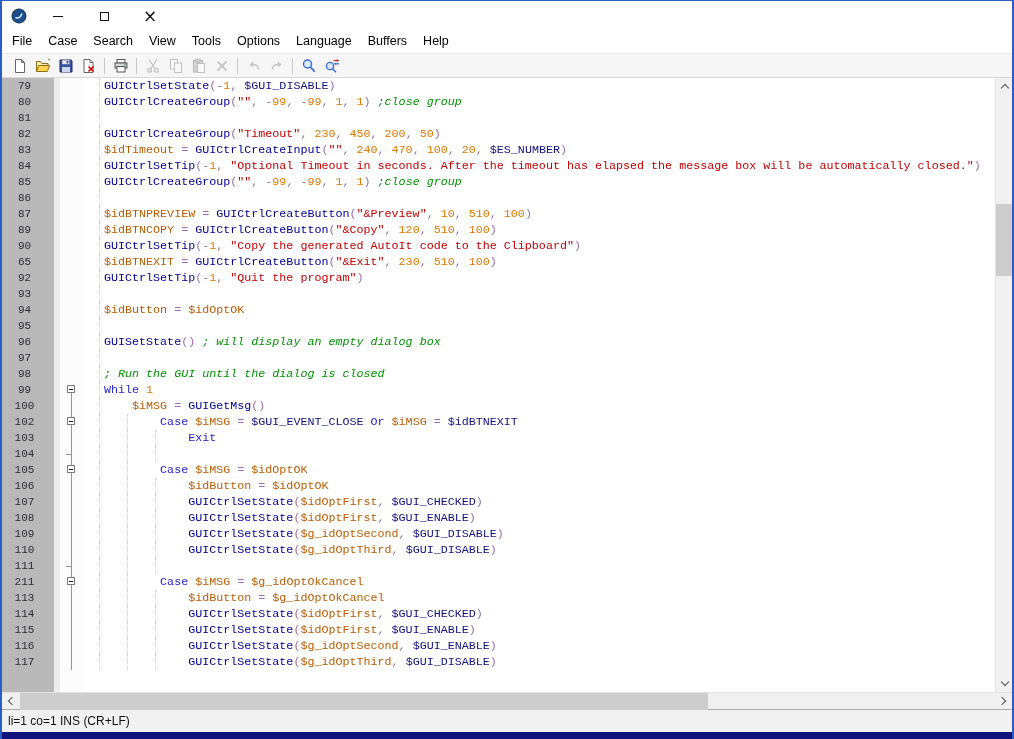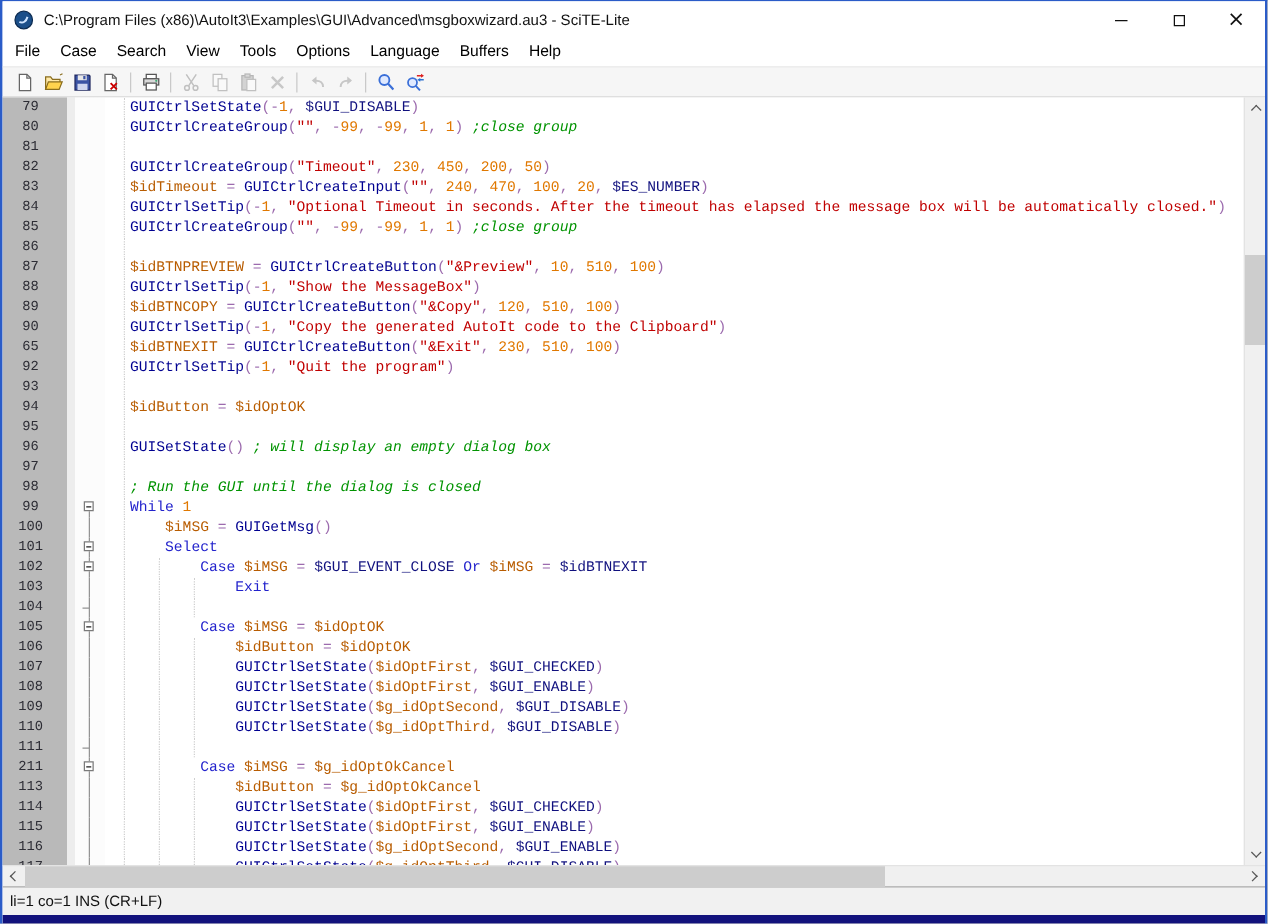--- a/index.html
+++ b/index.html
@@ -74,21 +74,20 @@
 
 <div class="window">
 
   <div class="titlebar">
     <span class="app-icon">
       <svg width="16" height="16" viewBox="0 0 16 16">
         <circle cx="8" cy="8" r="7" fill="#1b4f8a" stroke="#0d2c52"></circle>
         <path d="M4.5 9.5c3 1.6 5.5-.5 6.5-4" stroke="#cfe4ff" stroke-width="1.6" fill="none"></path>
       </svg>
     </span>
-    <span class="title-text">C:\Program Files (x86)\AutoIt3\Examples\GUI\Advanced\msgboxwizard.au3 - SciTE-Lite</span>
     <div class="win-controls">
       <span class="win-btn">
           <span class="glyph-min"></span>
         </span>
       <span class="win-btn">
           <span class="glyph-max"></span>
         </span>
       <span class="win-btn">
           <span class="glyph-close">×</span>
         </span>
@@ -279,26 +278,20 @@
           <span class="fold"></span>
           <span class="ct"><i class="guide" style="left: calc(0ch + 15px);"></i></span>
         </div>
         <div class="code-line">
           <span class="ln">87</span>
           <span class="gap"></span>
           <span class="fold"></span>
           <span class="ct"><i class="guide" style="left: calc(0ch + 15px);"></i><span class="tk-var">$idBTNPREVIEW</span><span class="tk-op"> = </span><span class="tk-fn">GUICtrlCreateButton</span><span class="tk-op">(</span><span class="tk-str">"&amp;Preview"</span><span class="tk-op">, </span><span class="tk-num">10</span><span class="tk-op">, </span><span class="tk-num">510</span><span class="tk-op">, </span><span class="tk-num">100</span><span class="tk-op">)</span></span>
         </div>
         <div class="code-line">
-          <span class="ln">88</span>
-          <span class="gap"></span>
-          <span class="fold"></span>
-          <span class="ct"><i class="guide" style="left: calc(0ch + 15px);"></i><span class="tk-fn">GUICtrlSetTip</span><span class="tk-op">(-</span><span class="tk-num">1</span><span class="tk-op">, </span><span class="tk-str">"Show the MessageBox"</span><span class="tk-op">)</span></span>
-        </div>
-        <div class="code-line">
           <span class="ln">89</span>
           <span class="gap"></span>
           <span class="fold"></span>
           <span class="ct"><i class="guide" style="left: calc(0ch + 15px);"></i><span class="tk-var">$idBTNCOPY</span><span class="tk-op"> = </span><span class="tk-fn">GUICtrlCreateButton</span><span class="tk-op">(</span><span class="tk-str">"&amp;Copy"</span><span class="tk-op">, </span><span class="tk-num">120</span><span class="tk-op">, </span><span class="tk-num">510</span><span class="tk-op">, </span><span class="tk-num">100</span><span class="tk-op">)</span></span>
         </div>
         <div class="code-line">
           <span class="ln">90</span>
           <span class="gap"></span>
           <span class="fold"></span>
           <span class="ct"><i class="guide" style="left: calc(0ch + 15px);"></i><span class="tk-fn">GUICtrlSetTip</span><span class="tk-op">(-</span><span class="tk-num">1</span><span class="tk-op">, </span><span class="tk-str">"Copy the generated AutoIt code to the Clipboard"</span><span class="tk-op">)</span></span>
@@ -357,28 +350,20 @@
           <span class="fold c-first">
             <b class="fbox"></b>
           </span>
           <span class="ct"><i class="guide" style="left: calc(0ch + 15px);"></i><span class="tk-kw">While</span><span class="tk-pl"> </span><span class="tk-num">1</span></span>
         </div>
         <div class="code-line">
           <span class="ln">100</span>
           <span class="gap"></span>
           <span class="fold c-line"></span>
           <span class="ct"><i class="guide" style="left: calc(0ch + 15px);"></i>    <span class="tk-var">$iMSG</span><span class="tk-op"> = </span><span class="tk-fn">GUIGetMsg</span><span class="tk-op">()</span></span>
-        </div>
-        <div class="code-line">
-          <span class="ln">101</span>
-          <span class="gap"></span>
-          <span class="fold c-line">
-            <b class="fbox"></b>
-          </span>
-          <span class="ct"><i class="guide" style="left: calc(0ch + 15px);"></i>    <span class="tk-kw">Select</span></span>
         </div>
         <div class="code-line">
           <span class="ln">102</span>
           <span class="gap"></span>
           <span class="fold c-line">
             <b class="fbox"></b>
           </span>
           <span class="ct"><i class="guide" style="left: calc(0ch + 15px);"></i><i class="guide" style="left: calc(4ch + 15px);"></i>        <span class="tk-kw">Case</span><span class="tk-pl"> </span><span class="tk-var">$iMSG</span><span class="tk-op"> = </span><span class="tk-cst">$GUI_EVENT_CLOSE</span><span class="tk-pl"> </span><span class="tk-kw">Or</span><span class="tk-pl"> </span><span class="tk-var">$iMSG</span><span class="tk-op"> = </span><span class="tk-cst">$idBTNEXIT</span></span>
         </div>
         <div class="code-line">

